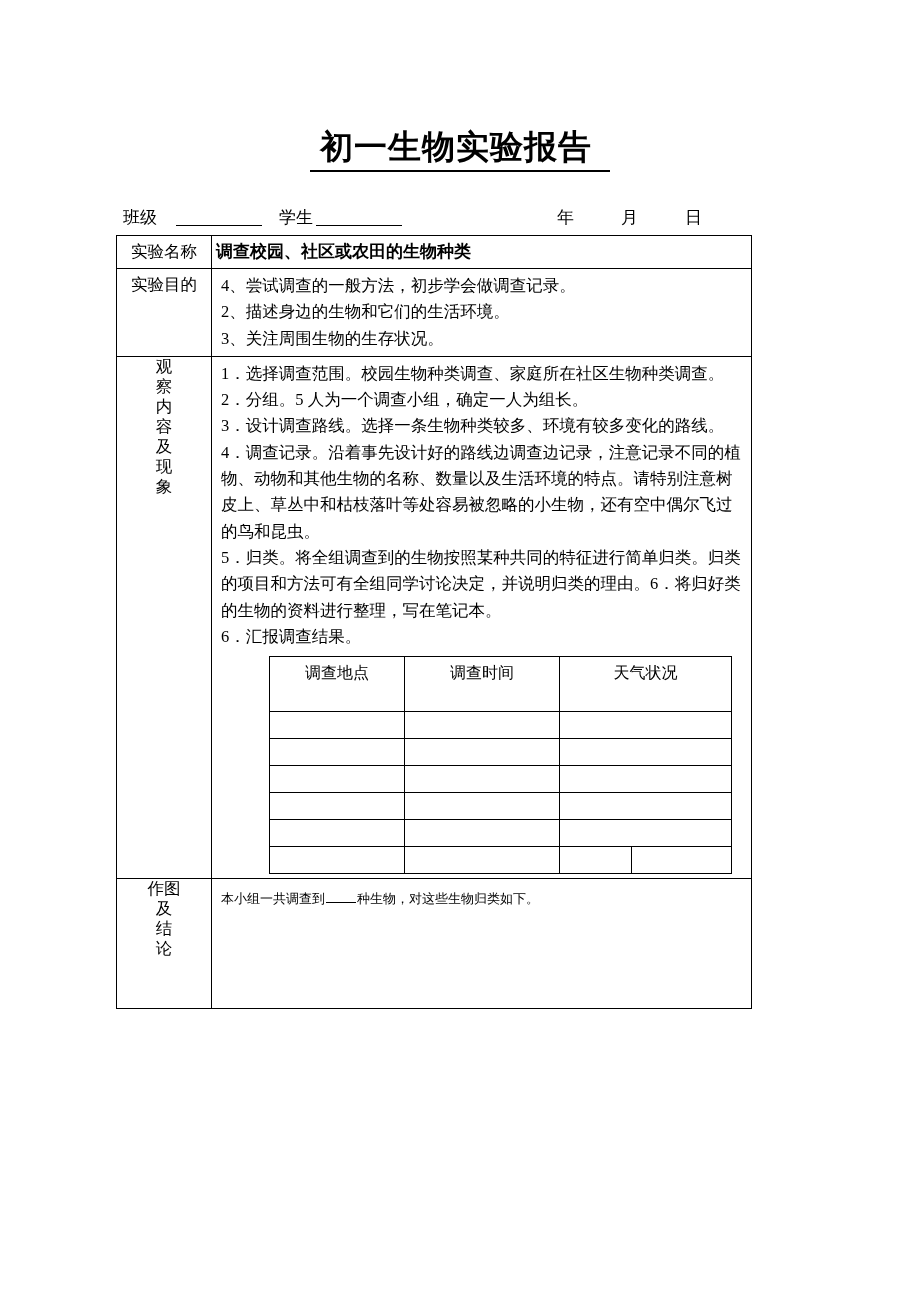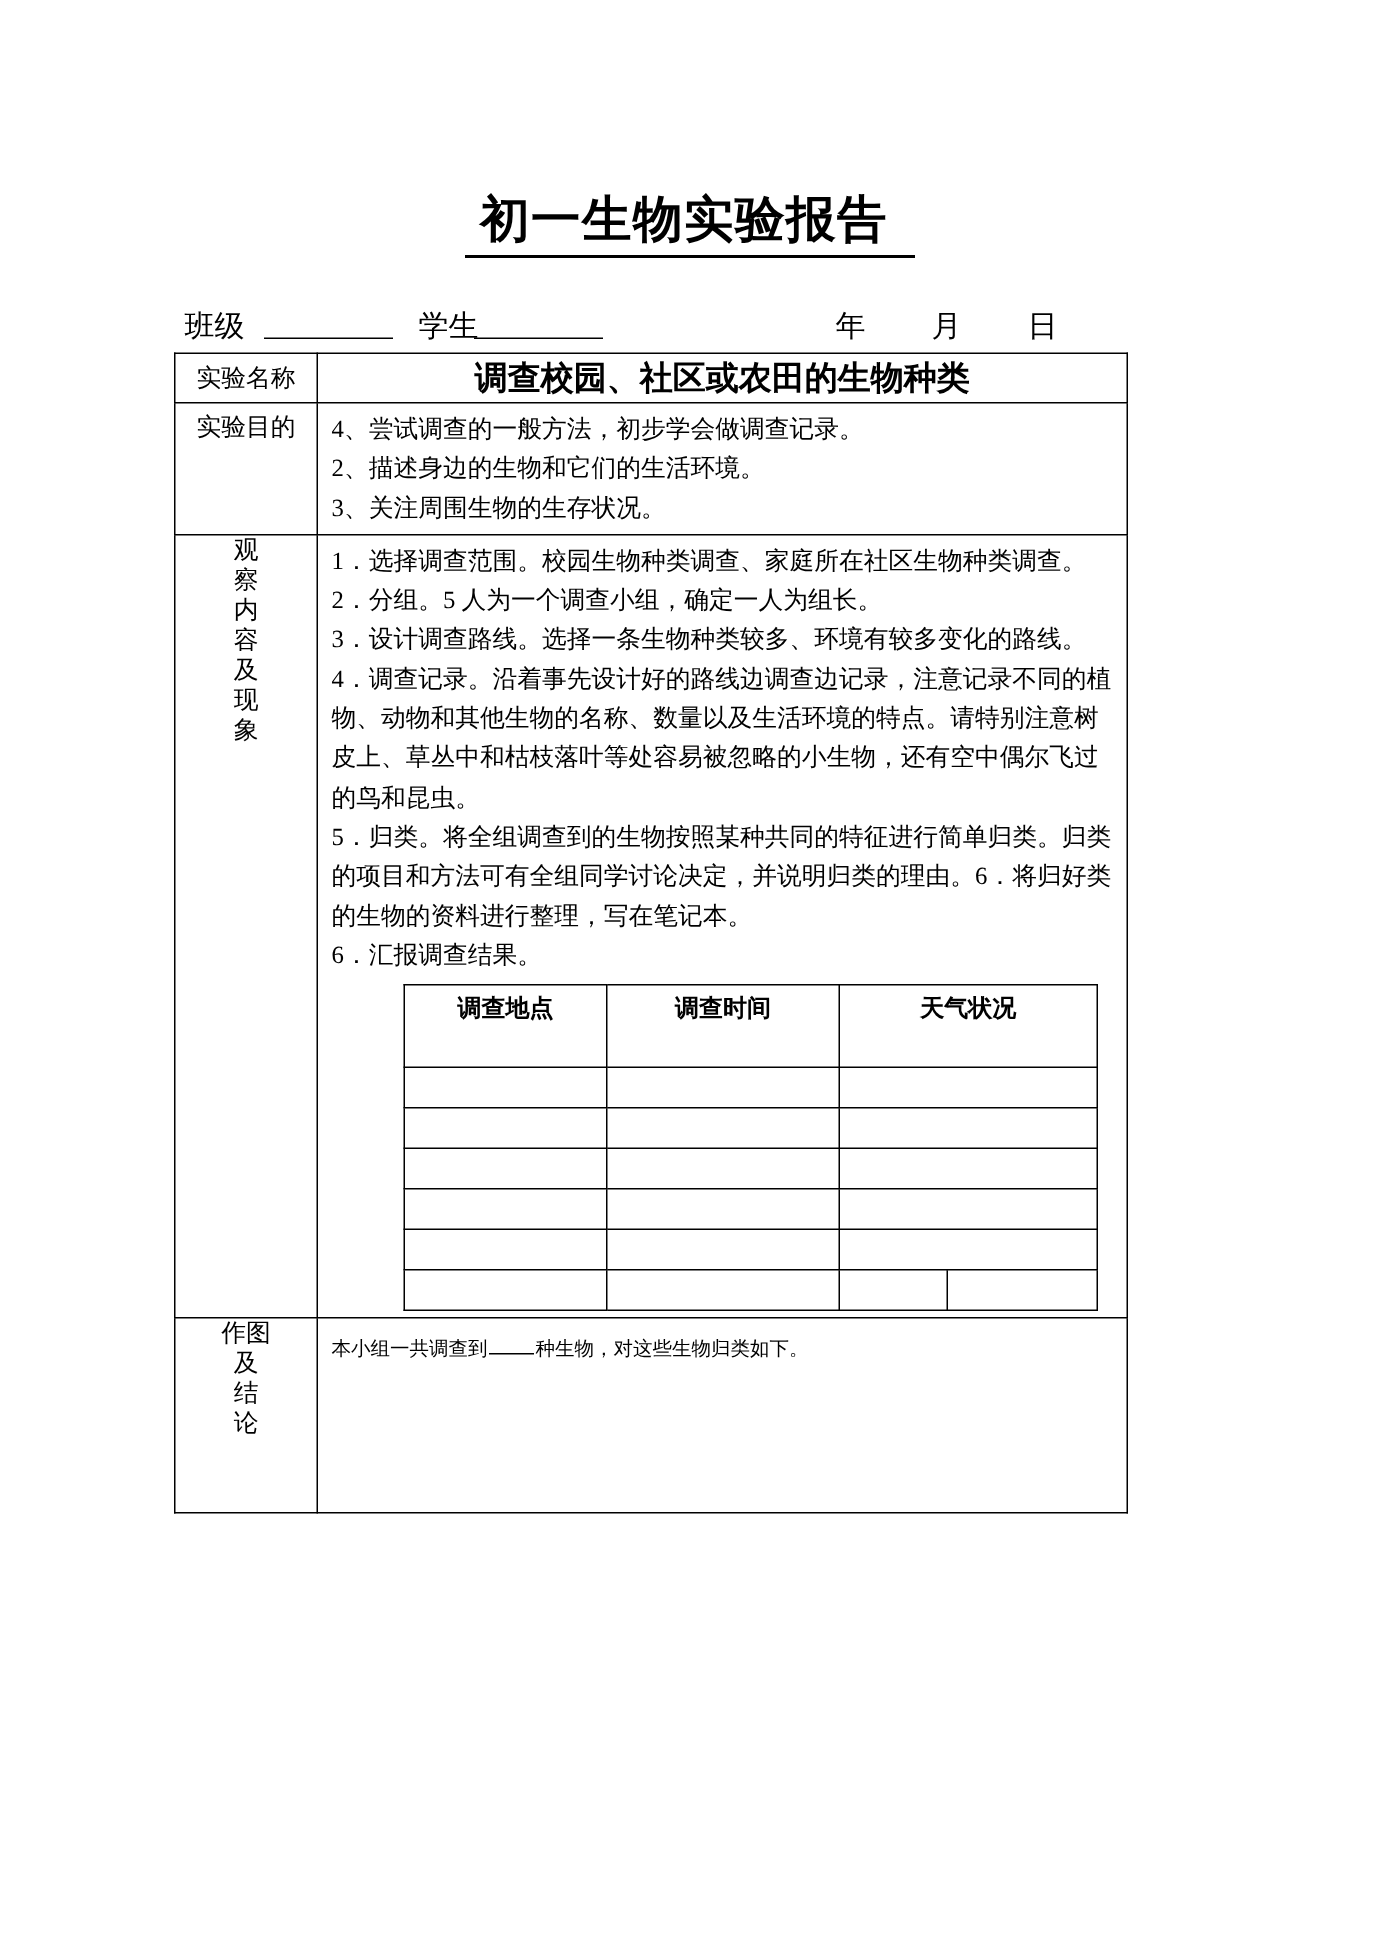--- a/index.html
+++ b/index.html
@@ -42,21 +42,21 @@
     white-space: nowrap;
   }
 
   
   .header-line {
     position: absolute;
     left: 116px;
     top: 205px;
     width: 636px;
     height: 26px;
-    font-size: 20px;
+    font-size: 17px;
     line-height: 26px;
     white-space: nowrap;
   }
   .hl-item { position: absolute; top: 0; }
   .hl-banji   { left: 7px; }
   .hl-blank1  { left: 60px; width: 86px; border-bottom: 1.4px solid #000; height: 20px; }
   .hl-xuesheng{ left: 163px; }
   .hl-blank2  { left: 200px; width: 86px; border-bottom: 1.4px solid #000; height: 20px; }
   .hl-nian    { left: 441px; }
   .hl-yue     { left: 505px; }
@@ -92,22 +92,22 @@
     line-height: 20px;
     padding: 0 !important;
     vertical-align: top;
   }
   .lbl-vertical .vchar {
     display: block;
     text-align: center;
   }
 
   .cell-center {
-    text-align: center;
-    font-size: 22px;
+    text-align: left;
+    font-size: 17px;
     line-height: 22px;
     font-weight: 700;
     padding: 5px 4px 5px 4px !important;
   }
   .cell-center.normal { font-weight: 400; }
 
   .cell-body {
     font-size: 16.5px;
     line-height: 26.3px;
     padding: 4px 8px 4px 9px !important;
@@ -125,21 +125,20 @@
     width: 30px;
     border-bottom: 1.6px solid #000;
     height: 15px;
     margin: 0 1px;
   }
 
   
   .inner-wrap {
     padding-top: 6px;
     padding-left: 48px;
-    font-weight: bold;
   }
   .inner-table {
     width: 462px;
     border-collapse: collapse;
     table-layout: fixed;
   }
   .inner-table td {
     border: 1.3px solid #000;
     font-size: 16px;
     line-height: 20px;

